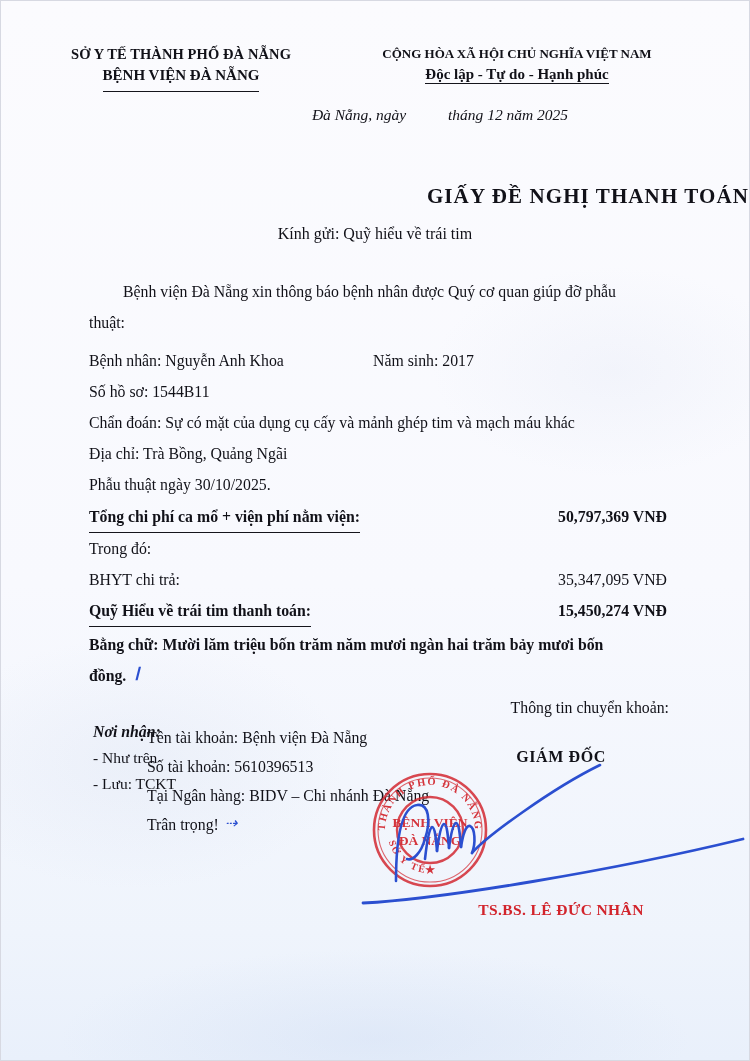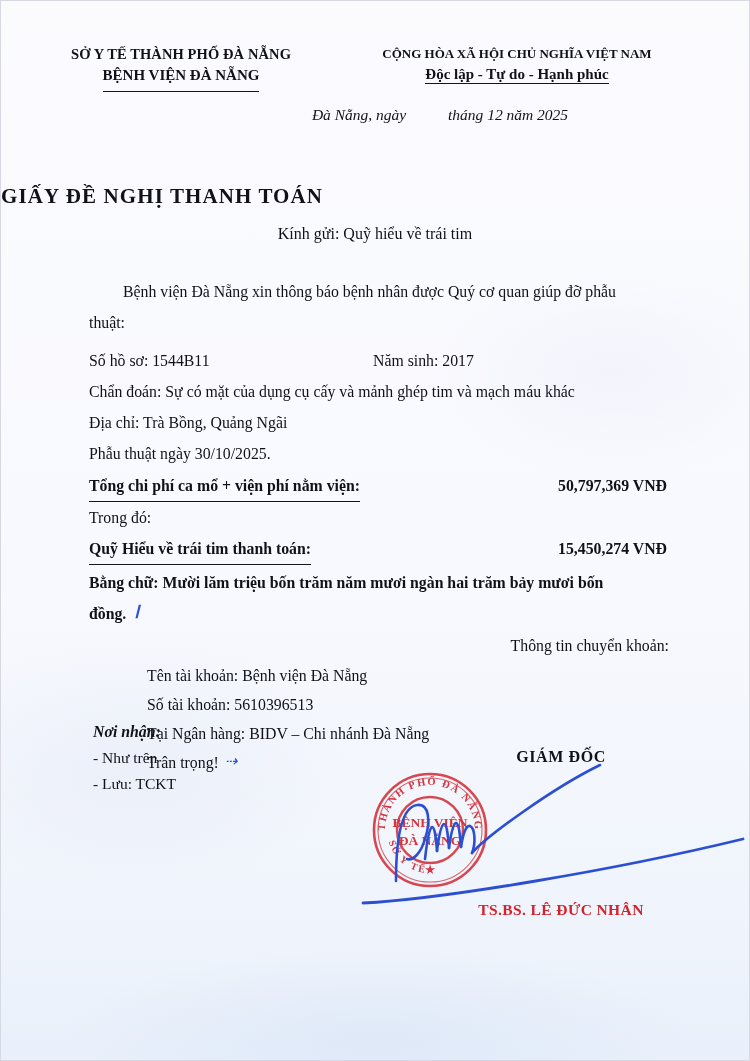--- a/index.html
+++ b/index.html
@@ -64,21 +64,21 @@
     position: absolute; top: 105px; left: 0; right: 0;
     text-align: center; padding-left: 130px;
   }
   .datearea .dt {
     font-style: italic; font-size: 15.5px; white-space: nowrap;
   }
   .dt .gap { display: inline-block; width: 34px; }
 
   
   .title {
-    position: absolute; top: 183px; left: 0; right: 0; text-align: left;
+    position: absolute; top: 183px; left: 0; right: 0; text-align: right;
     font-size: 21px; font-weight: bold; letter-spacing: 1.1px;
   }
   .subtitle {
     position: absolute; top: 224px; left: 0; right: 0; text-align: center;
     font-size: 16px;
   }
 
   
   .body-block {
     position: absolute; top: 275px; left: 88px; width: 580px;
@@ -183,20 +183,21 @@
 
     <div class="body-block">
 
       <div class="para-intro">
         <span>Bệnh viện Đà Nẵng xin thông báo bệnh nhân được Quý cơ quan giúp đỡ phẫu</span>
         <span class="cont">thuật:</span>
       </div>
 
       <div class="info">
         <div class="info-row">
+          <span>Bệnh nhân: Nguyễn Anh Khoa</span>
           <span class="second">Năm sinh: 2017</span>
         </div>
         <div class="info-row">
           <span>Số hồ sơ: 1544B11</span>
         </div>
         <div class="info-row">
           <span>Chẩn đoán: Sự có mặt của dụng cụ cấy và mảnh ghép tim và mạch máu khác</span>
         </div>
         <div class="info-row">
           <span>Địa chỉ: Trà Bồng, Quảng Ngãi</span>
@@ -205,20 +206,24 @@
           <span>Phẫu thuật ngày 30/10/2025.</span>
         </div>
       </div>
 
       <div class="amt-rows">
         <div class="amt-row">
           <span class="amt-label strong">Tổng chi phí ca mổ + viện phí nằm viện:</span>
           <span class="amt-val strong">50,797,369 VNĐ</span>
         </div>
         <div class="plain-row">Trong đó:</div>
+        <div class="amt-row">
+          <span class="amt-label">BHYT chi trả:</span>
+          <span class="amt-val">35,347,095 VNĐ</span>
+        </div>
         <div class="amt-row">
           <span class="amt-label strong">Quỹ Hiểu về trái tim thanh toán:</span>
           <span class="amt-val strong">15,450,274 VNĐ</span>
         </div>
       </div>
 
       <div class="words">
         <span>Bằng chữ: Mười lăm triệu bốn trăm năm mươi ngàn hai trăm bảy mươi bốn</span>
         <div class="tail">
           <span>đồng.</span>

